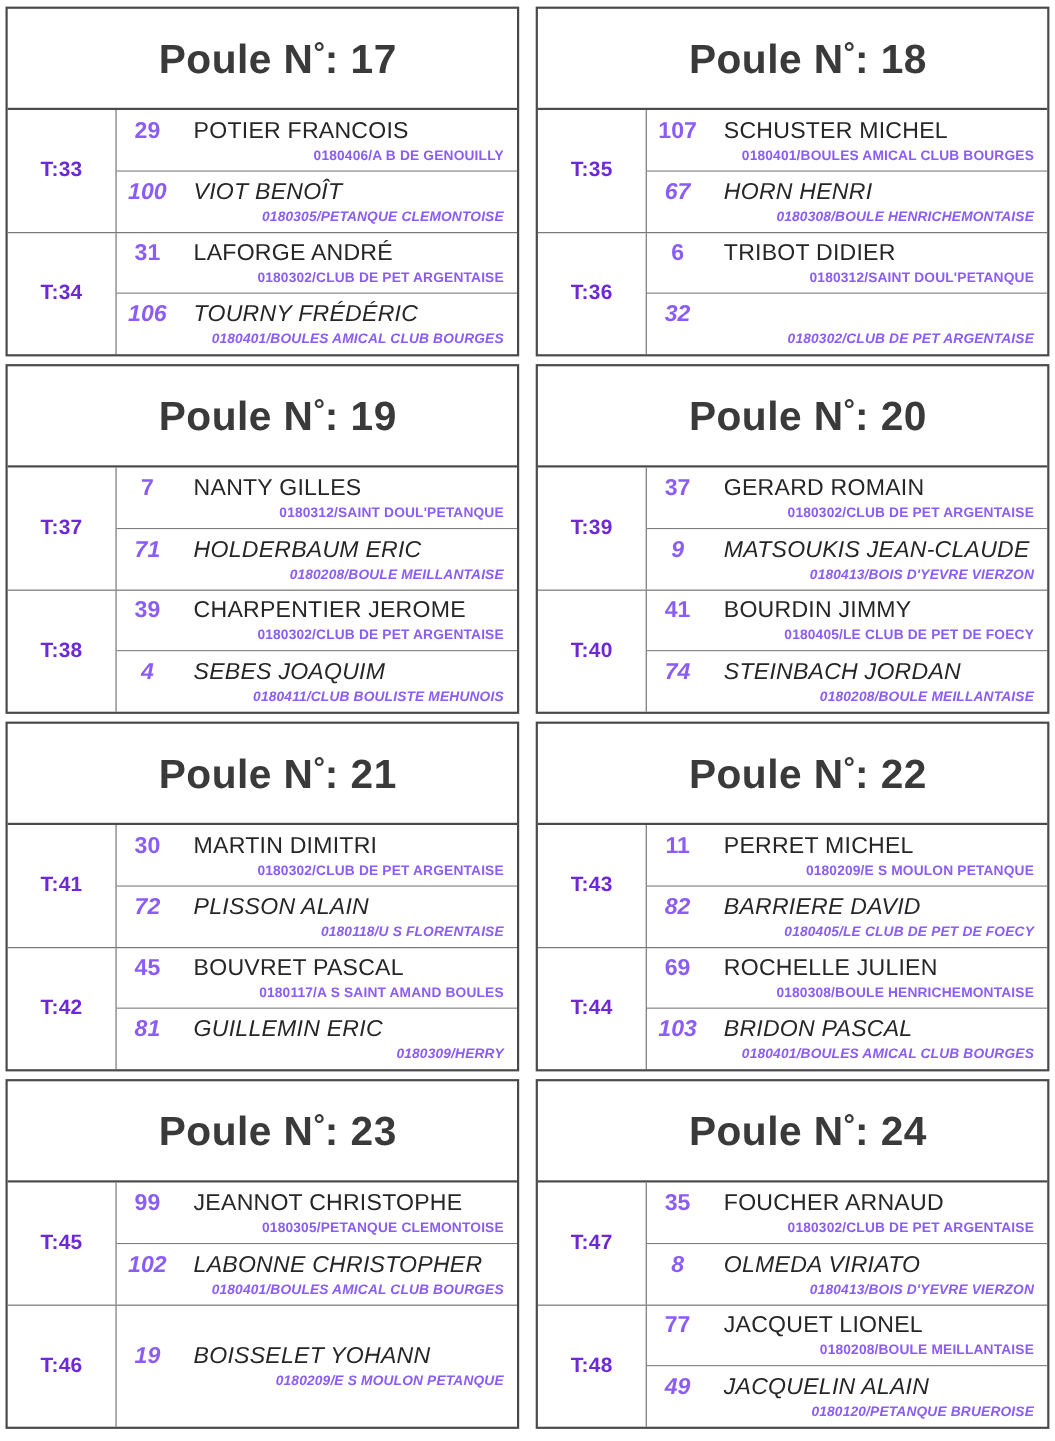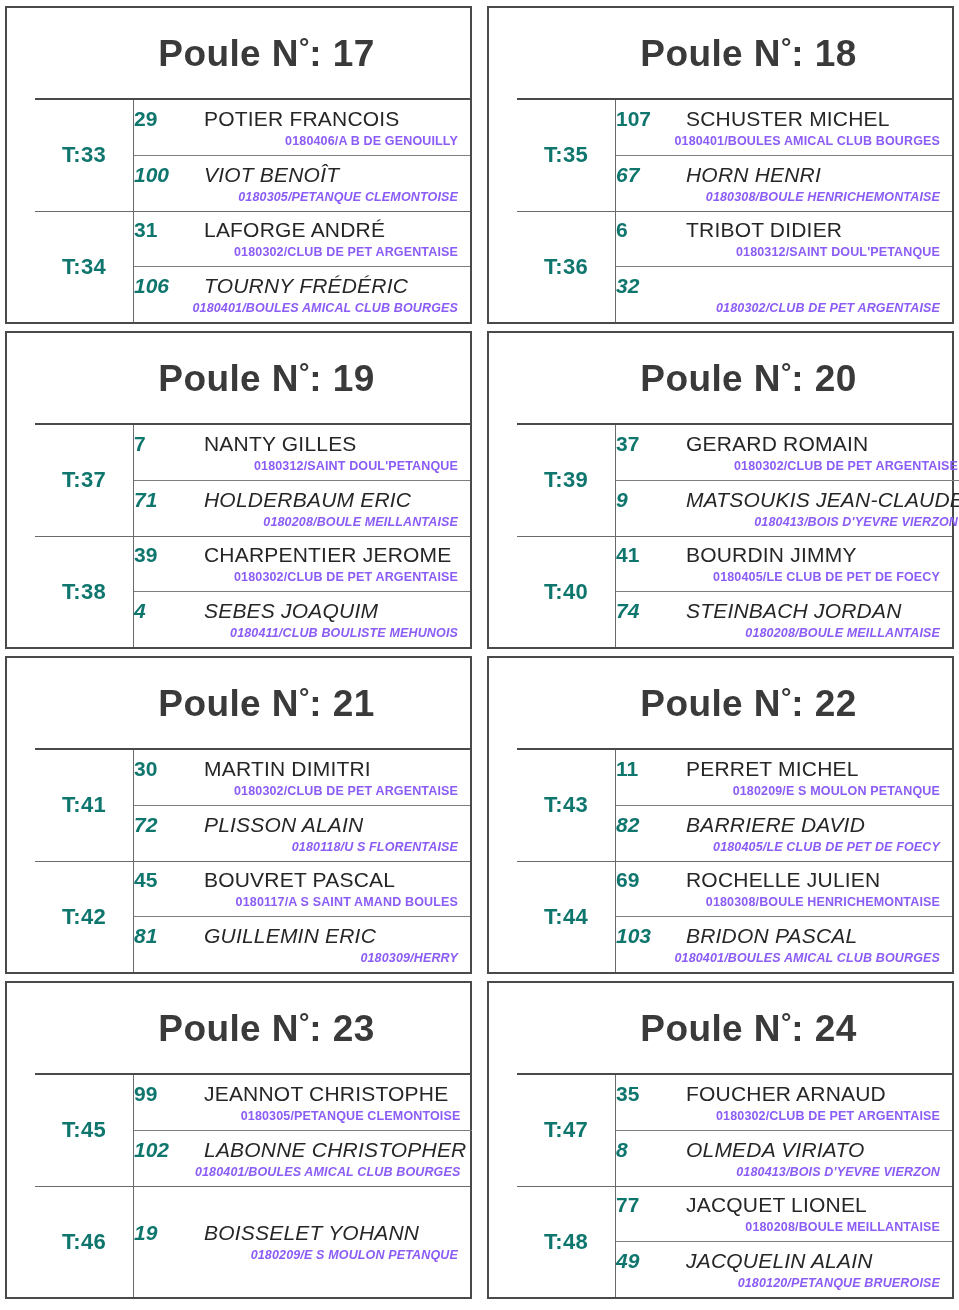--- a/index.html
+++ b/index.html
@@ -31,21 +31,20 @@
   }
   .poule-row:last-child { margin-bottom: 16px; }
 
   .poule {
     width: 467px;
     box-sizing: border-box;
     border: 2px solid #4a4a4a;
     background: #ffffff;
     display: flex;
     flex-direction: column;
-    padding-left: 28px;
   }
 
   
   .poule-header {
     height: 92px;
     box-sizing: border-box;
     border-bottom: 2px solid #4a4a4a;
     display: flex;
     align-items: center;
     justify-content: center;
@@ -75,23 +74,23 @@
   .match:last-child { border-bottom: none; }
 
   .terrain {
     width: 99px;
     flex: 0 0 99px;
     box-sizing: border-box;
     border-right: 1.5px solid #6a6a6a;
     display: flex;
     align-items: center;
     justify-content: center;
-    font-size: 22px;
+    font-size: 19px;
     font-weight: bold;
-    color: #0f766e;
+    color: #6d28d9;
     letter-spacing: 0.3px;
   }
 
   .players { flex: 1; display: flex; flex-direction: column; }
 
   .player {
     flex: 1;
     box-sizing: border-box;
     display: flex;
     flex-direction: column;
@@ -101,24 +100,24 @@
   .player.first { border-bottom: 1.2px solid #7d7d7d; }
 
   .player-main {
     display: flex;
     align-items: baseline;
     white-space: nowrap;
   }
   .player-num {
     width: 56px;
     flex: 0 0 56px;
-    text-align: left;
+    text-align: center;
     font-size: 21px;
     font-weight: bold;
-    color: #0f766e;
+    color: #8b5cf6;
   }
   .player-name {
     padding-left: 14px;
     font-size: 21px;
     font-weight: normal;
     color: #262626;
     letter-spacing: 0.2px;
   }
   .player-club {
     text-align: right;

